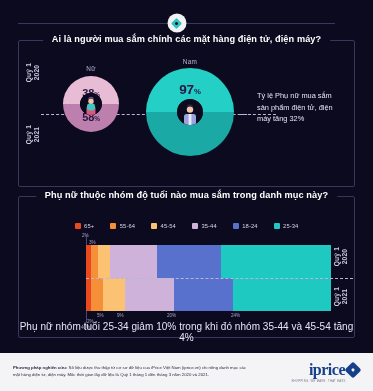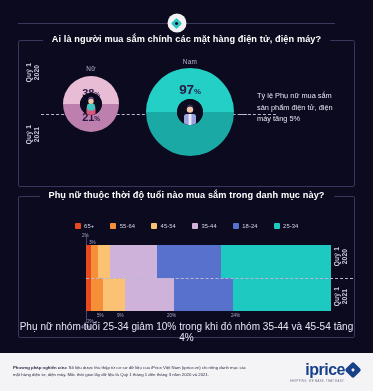--- a/index.html
+++ b/index.html
@@ -110,21 +110,21 @@
   }
   .foot-text {
     margin-left: 13px; width: 235px; color: #2b2b42;
     font-size: 4.3px; line-height: 6.6px;
   }
   .foot-text b { font-weight: bold; }
   .logo { position: absolute; right: 14px; top: 50%; transform: translateY(-50%);
           display: flex; flex-direction: column; align-items: center; }
   .logo-row { display: flex; align-items: center; gap: 2px; }
   .logo-word { color: #17408b; font-size: 16px; font-weight: bold; letter-spacing: -.5px;
-               font-family: Liberation Sans, sans-serif; position: relative; margin-left: 30px; }
+               font-family: Liberation Serif, serif; position: relative; margin-left: 30px; }
   .logo-tag { width: 12px; height: 12px; background: #17408b; transform: rotate(45deg);
               border-radius: 2px; position: relative; }
   .logo-tag::after { content:""; position:absolute; width:3.2px; height:3.2px;
               border-radius:50%; background:#f4f4f6; left:50%; top:50%;
               transform: translate(-50%,-50%); }
   .logo-sub { color: #6f6f86; font-size: 2.7px; letter-spacing: .35px; margin-top: 1px; }
 </style>
 </head>
 <body>
 
@@ -143,21 +143,21 @@
     <div class="qlabel" style="left:6px; top:84px;">Quý 1
 2021</div>
 
     <div class="dashline" style="left:22px; right:78px; top:73px;"></div>
 
     <div class="gender-label" style="left:42px; top:24px;">Nữ</div>
     <div class="donut" style="left:44px; top:35px; width:56px; height:56px;">
       <div class="half" style="top:0; background:#e9bcd6;"></div>
       <div class="half" style="top:50%; background:#bc7fae;"></div>
       <div class="pct" style="top:11px; font-size:11px;"><span>38</span><span class="u">%</span></div>
-      <div class="pct" style="top:35px; font-size:11px;"><span>21</span><span class="u">%</span></div>
+      <div class="pct" style="top:35px; font-size:11px;"><span>58</span><span class="u">%</span></div>
     </div>
     <div class="avatar" style="left:61px; top:52px; width:22px; height:22px;">
       <svg width="22" height="22" viewBox="0 0 22 22">
         <circle cx="11" cy="11" r="11" fill="#0b0a1e"></circle>
         <rect x="6.5" y="13" width="9" height="9" rx="2" fill="#d9577a"></rect>
         <rect x="7" y="10.5" width="8" height="7" rx="2.4" fill="#3fc8c2"></rect>
         <circle cx="11" cy="8.3" r="2.7" fill="#f2c6a8"></circle>
         <path d="M8.1 8.2 A2.9 2.9 0 0 1 13.9 8.2 L13.9 6.6 A2.9 2.9 0 0 0 8.1 6.6 Z" fill="#6d4a8f"></path>
       </svg>
     </div>
@@ -172,25 +172,25 @@
       <svg width="26" height="26" viewBox="0 0 26 26">
         <circle cx="13" cy="13" r="13" fill="#0b0a1e"></circle>
         <rect x="7" y="15" width="12" height="11" rx="2.5" fill="#9aa3e0"></rect>
         <rect x="11.6" y="15" width="2.8" height="11" fill="#e8eaf8"></rect>
         <circle cx="13" cy="10.6" r="3.2" fill="#f2c6a8"></circle>
         <path d="M9.7 10.4 A3.3 3.3 0 0 1 16.3 10.4 L16.3 8.8 A3.3 3.3 0 0 0 9.7 8.8 Z" fill="#2d2a50"></path>
       </svg>
     </div>
 
     <div class="callout-dash" style="left:221px; top:73px;"></div>
-    <div class="callout" style="left:238px; top:49px;">Tỷ lệ Phụ nữ mua sắm sản phẩm điện tử, điện máy tăng 5%</div>
+    <div class="callout" style="left:238px; top:49px;">Tỷ lệ Phụ nữ mua sắm sản phẩm điện tử, điện máy tăng 32%</div>
   </div>
 
   <div class="panel" id="section2">
-    <div class="panel-title">Phụ nữ thuộc thời độ tuổi nào mua sắm trong danh mục này?</div>
+    <div class="panel-title">Phụ nữ thuộc nhóm độ tuổi nào mua sắm trong danh mục này?</div>
 
     <div class="legend">
       <div class="legend-item">
         <span class="legend-swatch" style="background:#e8491f"></span>
         <span class="legend-text">65+</span>
       </div>
       <div class="legend-item">
         <span class="legend-swatch" style="background:#f59038"></span>
         <span class="legend-text">55-64</span>
       </div>

